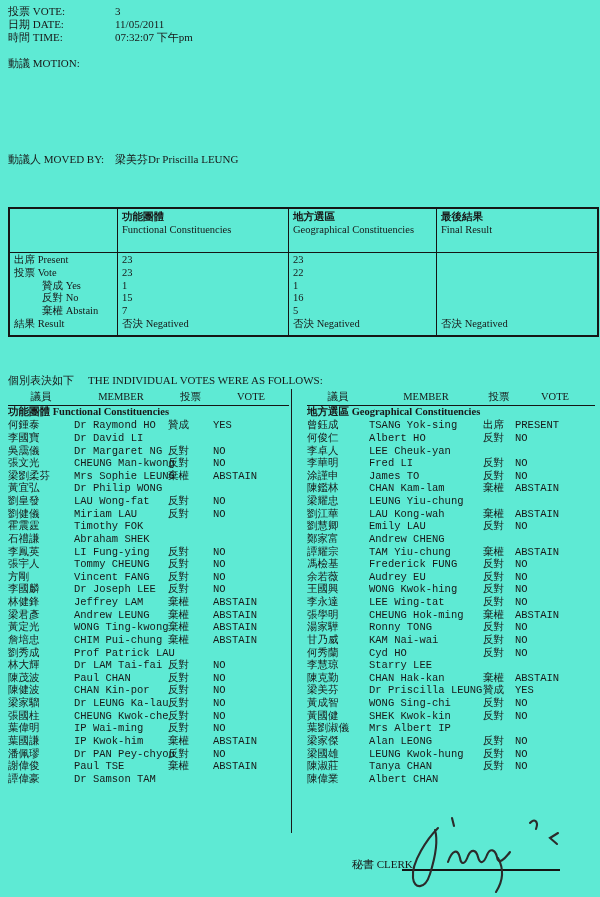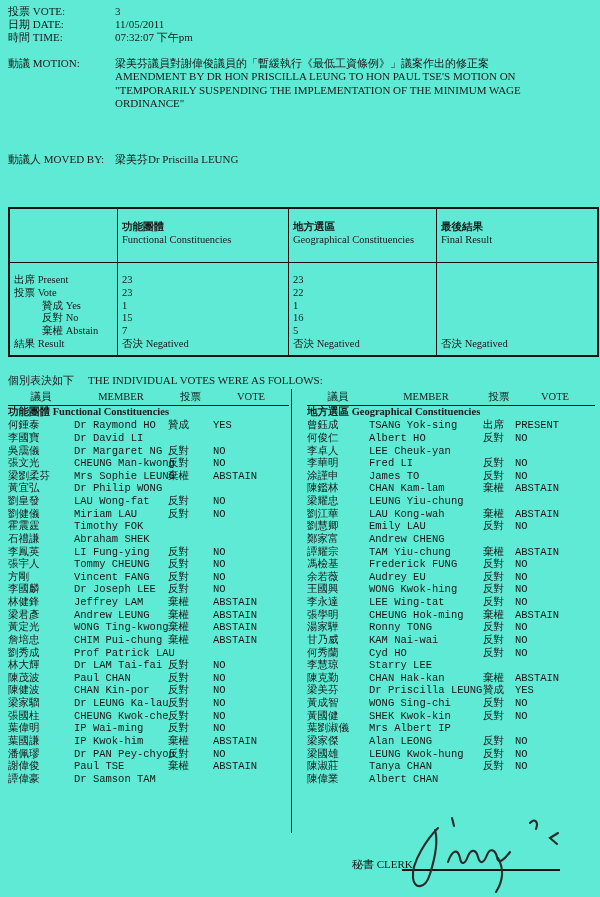--- a/index.html
+++ b/index.html
@@ -13,21 +13,21 @@
 
   
   .meta-label{left:8px;width:104px;}
   .meta-value{left:115px;}
 
   
   .motion-lines div{line-height:13.4px;white-space:nowrap;}
 
   
   table.sumtab{position:absolute;left:8px;top:207px;border-collapse:collapse;border:2px solid #151515;table-layout:fixed;}
-  table.sumtab td{border:1px solid #151515;vertical-align:top;padding:11px 4px 2px 4px;font-size:10.5px;line-height:13px;overflow:hidden;}
+  table.sumtab td{border:1px solid #151515;vertical-align:top;padding:1px 4px 2px 4px;font-size:10.5px;line-height:13px;overflow:hidden;}
   td.hcell{height:40px;}
   td.bcell{height:79px;}
   .sline{height:12.8px;line-height:12.8px;white-space:nowrap;}
   .sline.ind{padding-left:28px;}
   .hcn{font-weight:bold;}
 
   
   .vlist-wrap{position:absolute;top:391px;font-size:10.5px;line-height:12.6px;}
   .vlist-left{left:8px;width:281px;}
   .vlist-right{left:307px;width:288px;}
@@ -51,26 +51,20 @@
 <div class="page">
 
   <div class="abs meta-label" style="top:5px">投票 VOTE:</div>
   <div class="abs meta-value" style="top:5px">3</div>
   <div class="abs meta-label" style="top:18px">日期 DATE:</div>
   <div class="abs meta-value" style="top:18px">11/05/2011</div>
   <div class="abs meta-label" style="top:31px">時間 TIME:</div>
   <div class="abs meta-value" style="top:31px">07:32:07 下午pm</div>
 
   <div class="abs meta-label" style="top:57px">動議 MOTION:</div>
-  <div class="abs meta-value motion-lines" style="top:57px">
-    <div>梁美芬議員對謝偉俊議員的「暫緩執行《最低工資條例》」議案作出的修正案</div>
-    <div>AMENDMENT BY DR HON PRISCILLA LEUNG TO HON PAUL TSE'S MOTION ON</div>
-    <div>"TEMPORARILY SUSPENDING THE IMPLEMENTATION OF THE MINIMUM WAGE</div>
-    <div>ORDINANCE"</div>
-  </div>
 
   <div class="abs meta-label nowrap" style="top:153px">動議人 MOVED BY:</div>
   <div class="abs meta-value" style="top:153px">梁美芬Dr Priscilla LEUNG</div>
 
   <table class="sumtab">
     <tbody>
         <tr>
       <td class="hcell" style="width:99px"></td>
       <td class="hcell" style="width:162px">
         <div class="hcn">功能團體</div>

